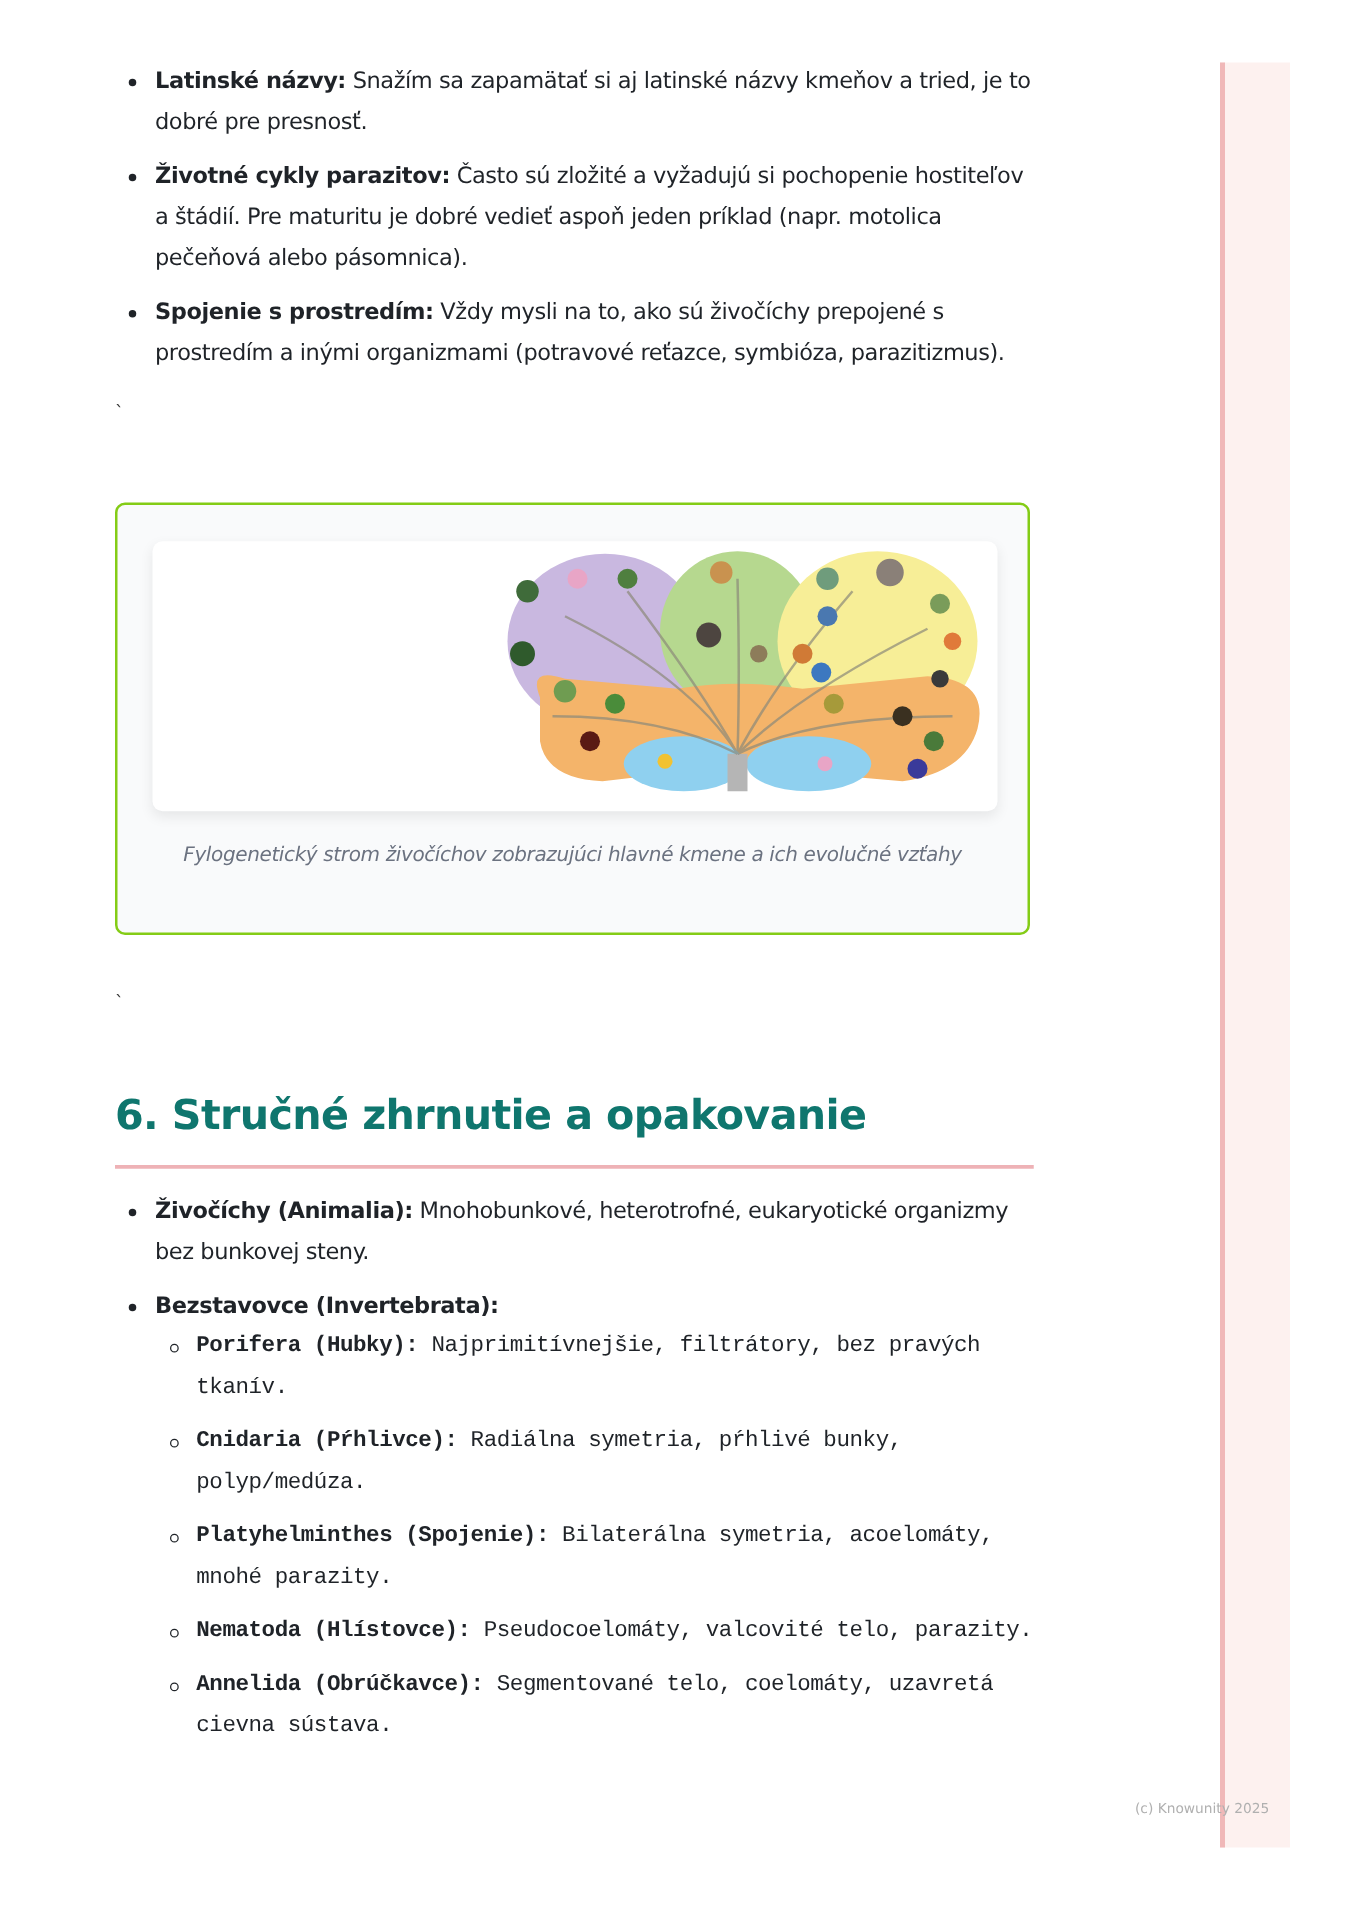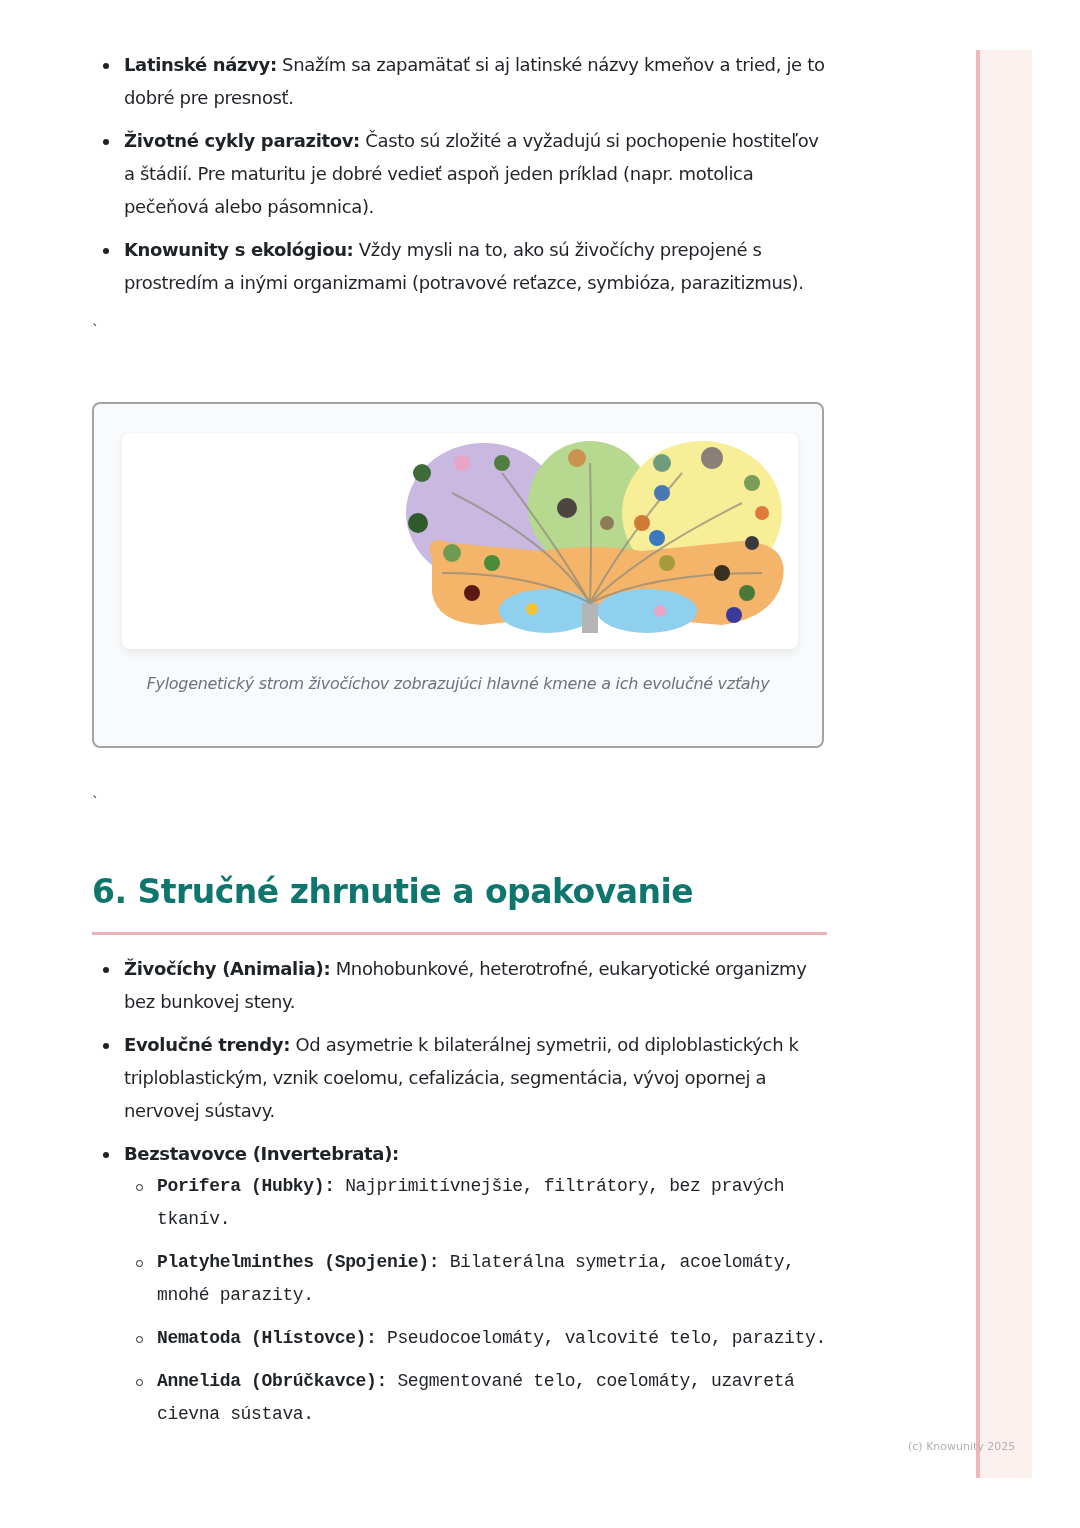--- a/index.html
+++ b/index.html
@@ -26,21 +26,21 @@
   }
   ul.sub > li::before {
     content: ""; position: absolute; left: 12px; top: 14px; width: 5px; height: 5px;
     border-radius: 50%; border: 1.4px solid #1f2328; background: transparent;
   }
   b { font-weight: 700; }
   .tick { position: absolute; left: 92px; font-size: 14px; color: #333; }
 
   .figure {
     position: absolute; left: 92px; top: 402px; width: 732px; height: 346px;
-    background: #f9fafb; border: 2px solid #a3a3a3; border-radius: 8px; box-sizing: border-box;
+    background: #f9fafb; border: 2px solid #84cc16; border-radius: 8px; box-sizing: border-box;
   }
   .figure-img {
     position: absolute; left: 28px; top: 29px; width: 676px; height: 216px;
     background: #ffffff; border-radius: 8px;
     box-shadow: 0 4px 10px rgba(0,0,0,0.08);
     overflow: hidden;
   }
   .figure-caption {
     position: absolute; left: 0; right: 0; top: 270px; text-align: center;
     font-style: italic; font-size: 16px; color: #6b7280; letter-spacing: -0.3px;
@@ -62,21 +62,21 @@
     position: absolute; left: 908px; top: 1440px; font-size: 11px; color: #b0b0b0;
   }
 </style>
 </head>
 <body>
 
 <div class="content">
   <ul class="bullets">
     <li><b>Latinské názvy:</b><span> Snažím sa zapamätať si aj latinské názvy kmeňov a tried, je to dobré pre presnosť.</span></li>
     <li><b>Životné cykly parazitov:</b><span> Často sú zložité a vyžadujú si pochopenie hostiteľov a štádií. Pre maturitu je dobré vedieť aspoň jeden príklad (napr. motolica pečeňová alebo pásomnica).</span></li>
-    <li><b>Knowunity s ekológiou:</b><span> Vždy mysli na to, ako sú živočíchy prepojené s prostredím a inými organizmami (potravové reťazce, symbióza, parazitizmus).</span></li>
+    <li><b>Spojenie s prostredím:</b><span> Vždy mysli na to, ako sú živočíchy prepojené s prostredím a inými organizmami (potravové reťazce, symbióza, parazitizmus).</span></li>
   </ul>
 </div>
 
 <div class="tick" style="top:322px;">`</div>
 
 <div class="figure">
   <div class="figure-img">
     <svg width="676" height="216" viewBox="0 0 676 216">
 
       <ellipse cx="362" cy="80" rx="78" ry="70" fill="#c9b8e0"></ellipse>
@@ -134,24 +134,24 @@
 </div>
 
 <div class="tick" style="top:794px;">`</div>
 
 <h2 class="h2" style="margin:0;">6. Stručné zhrnutie a opakovanie</h2>
 <div class="h2-rule"></div>
 
 <div class="content" style="top:952px;">
   <ul class="bullets">
     <li><b>Živočíchy (Animalia):</b><span> Mnohobunkové, heterotrofné, eukaryotické organizmy bez bunkovej steny.</span></li>
-    <li><b>Evolučné trendy:</b><span> Od asymetrie k bilaterálnej symetrii, od diploblastických k triploblastickým, vznik coelomu, cefalizácia, segmentácia, vývoj opornej a nervovej sústavy.</span></li>
     <li style="margin-bottom:0;"><b>Bezstavovce (Invertebrata):</b><span></span>
       <ul class="sub">
         <li><b>Porifera (Hubky):</b><span> Najprimitívnejšie, filtrátory, bez pravých tkanív.</span></li>
+        <li><b>Cnidaria (Pŕhlivce):</b><span> Radiálna symetria, pŕhlivé bunky, polyp/medúza.</span></li>
         <li><b>Platyhelminthes (Spojenie):</b><span> Bilaterálna symetria, acoelomáty, mnohé parazity.</span></li>
         <li><b>Nematoda (Hlístovce):</b><span> Pseudocoelomáty, valcovité telo, parazity.</span></li>
         <li><b>Annelida (Obrúčkavce):</b><span> Segmentované telo, coelomáty, uzavretá cievna sústava.</span></li>
       </ul>
     </li>
   </ul>
 </div>
 
 <div class="sidebar"></div>
 <div class="footer">(c) Knowunity 2025</div>

